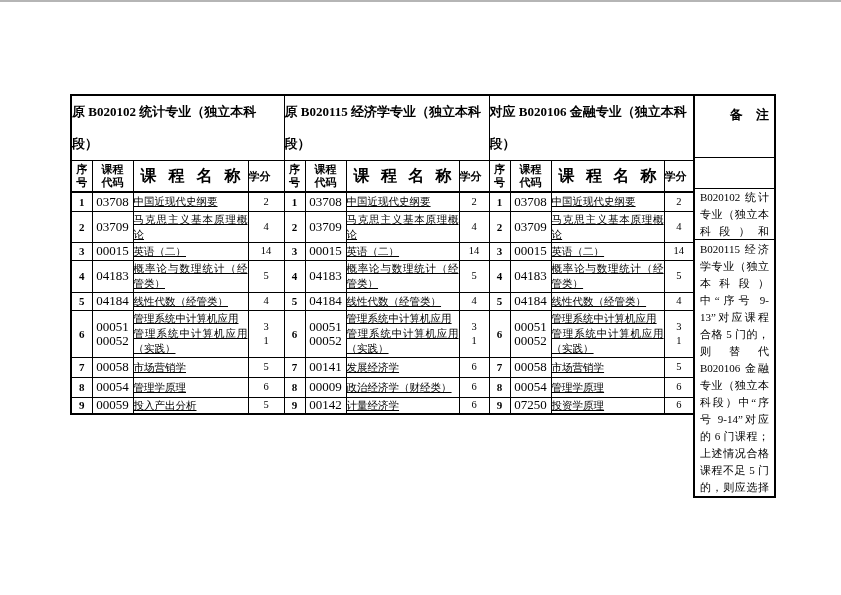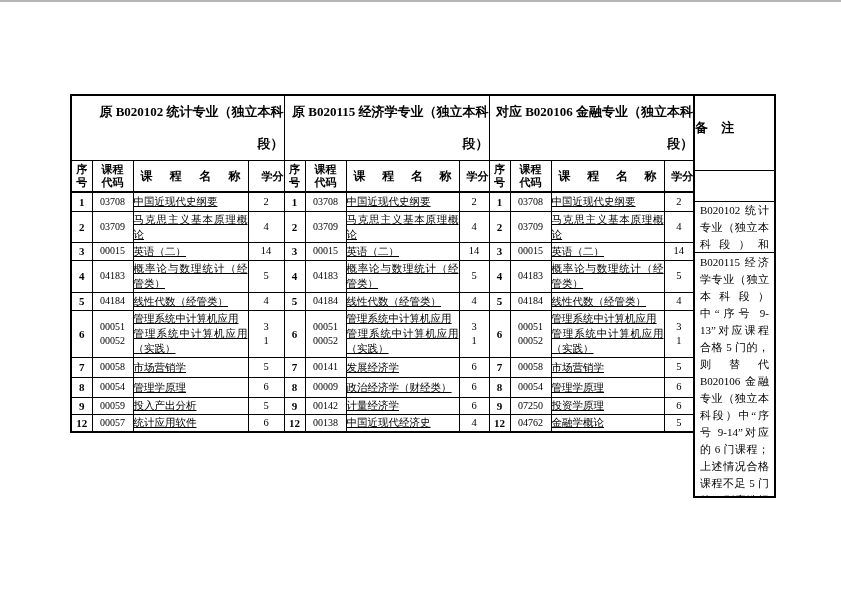--- a/index.html
+++ b/index.html
@@ -13,41 +13,41 @@
   table.main{
     position:absolute;left:70px;top:94px;width:623px;
     border-collapse:collapse;table-layout:fixed;
     border:2px solid #000;
   }
   table.main th,table.main td{
     border:1px solid #000;padding:0;overflow:hidden;vertical-align:middle;
   }
   tr.h1 th{height:64px;}
   .gtitle{
-    font-weight:bold;font-size:13px;text-align:right;
+    font-weight:bold;font-size:13px;text-align:left;
     white-space:pre-line;line-height:32px;
   }
   tr.h2 th{height:30px;border-bottom:2px solid #000;font-weight:bold;}
   .hstack{font-size:11px;line-height:13px;text-align:center;white-space:pre-line;}
-  .spread{font-size:12px;padding:0 7px;text-align:justify;text-align-last:justify;font-family:Liberation Serif, serif;}
-  .hcred-t{font-size:11px;text-align:right;}
+  .spread{font-size:16px;padding:0 7px;text-align:justify;text-align-last:justify;font-family:Liberation Serif, serif;}
+  .hcred-t{font-size:11px;text-align:left;}
 
   td.seq{font-weight:bold;font-size:11px;text-align:center;}
-  td.code{font-size:10px;text-align:center;white-space:pre-line;line-height:14px;margin-left:8px;}
+  td.code{font-size:13px;text-align:center;white-space:pre-line;line-height:14px;margin-left:8px;}
   td.name{font-size:10.5px;text-align:justify;padding:1px 4px;white-space:pre-line;line-height:15px;text-decoration:underline;}
   td.credit{font-size:10.5px;text-align:center;white-space:pre-line;line-height:14px;}
 
   .remark{
     position:absolute;left:693px;top:94px;width:83px;height:404px;
     border:2px solid #000;box-sizing:border-box;
     display:flex;flex-direction:column;background:#fff;
   }
   .r-head{
     height:62px;border-bottom:1px solid #000;box-sizing:border-box;
-    text-align:left;font-weight:bold;font-size:13px;padding-top:10px;letter-spacing:5px;margin-top:13px;
+    text-align:right;font-weight:bold;font-size:13px;padding-top:10px;letter-spacing:5px;
   }
   .r-empty{height:31px;border-bottom:1px solid #000;box-sizing:border-box;}
   .r-note1{
     height:51px;border-bottom:1px solid #000;box-sizing:border-box;
     font-size:11px;line-height:17px;padding:0 5px;
     text-align:justify;text-align-last:justify;overflow:hidden;
   }
   .r-note2{
     flex:1;font-size:11px;line-height:17px;padding:1px 5px;
     text-align:justify;overflow:hidden;
@@ -256,34 +256,20 @@
       <td class="credit">5</td>
       <td class="seq">9</td>
       <td class="code">00142</td>
       <td class="name">计量经济学</td>
       <td class="credit">6</td>
       <td class="seq">9</td>
       <td class="code">07250</td>
       <td class="name">投资学原理</td>
       <td class="credit">6</td>
     </tr>
-    <tr style="height:18px">
-      <td class="seq">12</td>
-      <td class="code">00057</td>
-      <td class="name">统计应用软件</td>
-      <td class="credit">6</td>
-      <td class="seq">12</td>
-      <td class="code">00138</td>
-      <td class="name">中国近现代经济史</td>
-      <td class="credit">4</td>
-      <td class="seq">12</td>
-      <td class="code">04762</td>
-      <td class="name">金融学概论</td>
-      <td class="credit">5</td>
-    </tr>
   </tbody>
 </table>
 
 <div class="remark">
   <div class="r-head">备 注</div>
   <div class="r-empty"></div>
   <div class="r-note1">B020102 统计专业（独立本科段）和</div>
   <div class="r-note2">B020115 经济学专业（独立本科段）中“序号 9-13”对应课程合格 5 门的，则替代 B020106 金融专业（独立本科段）中“序号 9-14”对应的 6 门课程；上述情况合格课程不足 5 门的，则应选择 B020106 金融专业（独</div>
 </div>
 

